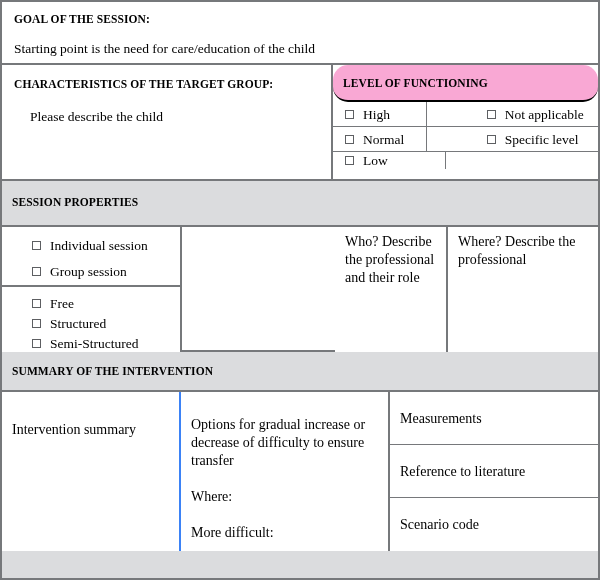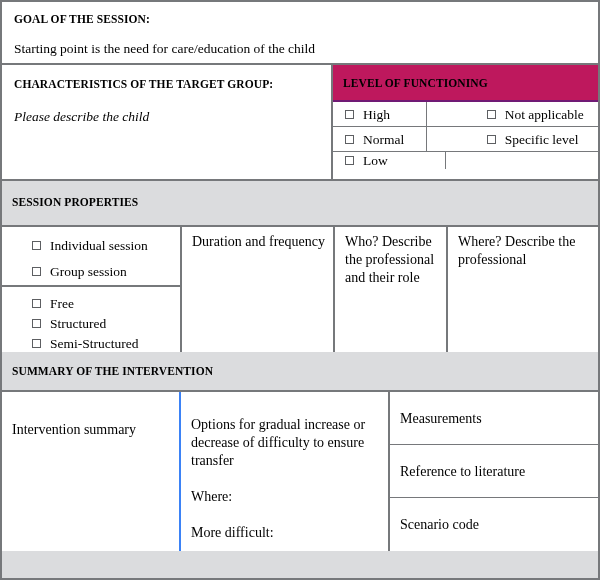--- a/index.html
+++ b/index.html
@@ -60,36 +60,37 @@
     left: 0; top: 63px;
     width: 331px;
     height: 116px;
     box-sizing: border-box;
     background: #ffffff;
     border-right: 2px solid #76787b;
     border-bottom: 2px solid #76787b;
     padding: 12px 12px 0 12px;
   }
   .sec-char .line1 { margin: 0 0 17px 0; }
-  .sec-char .line2 { margin: 0; font-style: italic; }
+  .sec-char .line2 { margin: 16px; }
 
   .lof {
     position: absolute;
     left: 331px; top: 63px;
     width: 265px;
     height: 116px;
     box-sizing: border-box;
     border-bottom: 2px solid #76787b;
   }
   .lof-title {
     box-sizing: border-box;
     height: 37px;
-    background: #be185d;
-    border-bottom: 2px solid #701a75;
+    background: #f9a8d4;
+    border-bottom: 2px solid #000000;
     padding: 11px 0 0 10px;
+    border-radius: 15px;
   }
   .lof-row {
     display: flex;
     box-sizing: border-box;
     height: 25px;
     border-bottom: 1px solid #76787b;
     gap: 48px;
   }
   .lof-row.last { border-bottom: none; flex-direction: column; }
   .lof-cell {
@@ -296,21 +297,20 @@
           <span class="cb"></span>
           <span>Structured</span>
         </div>
         <div class="cb-line tight">
           <span class="cb"></span>
           <span>Semi-Structured</span>
         </div>
       </div>
     </div>
 
-    <div class="sp-col sp-col-b txt-lg">Duration and frequency</div>
     <div class="sp-col sp-col-c txt-lg">Who? Describe the professional and their role</div>
     <div class="sp-col sp-col-d txt-lg">Where? Describe the professional</div>
   </div>
 
   <div class="sum-band hdr">SUMMARY OF THE INTERVENTION</div>
 
   <div class="sum-body">
 
     <div class="sum-col sum-col-a txt-lg">Intervention summary</div>
 

